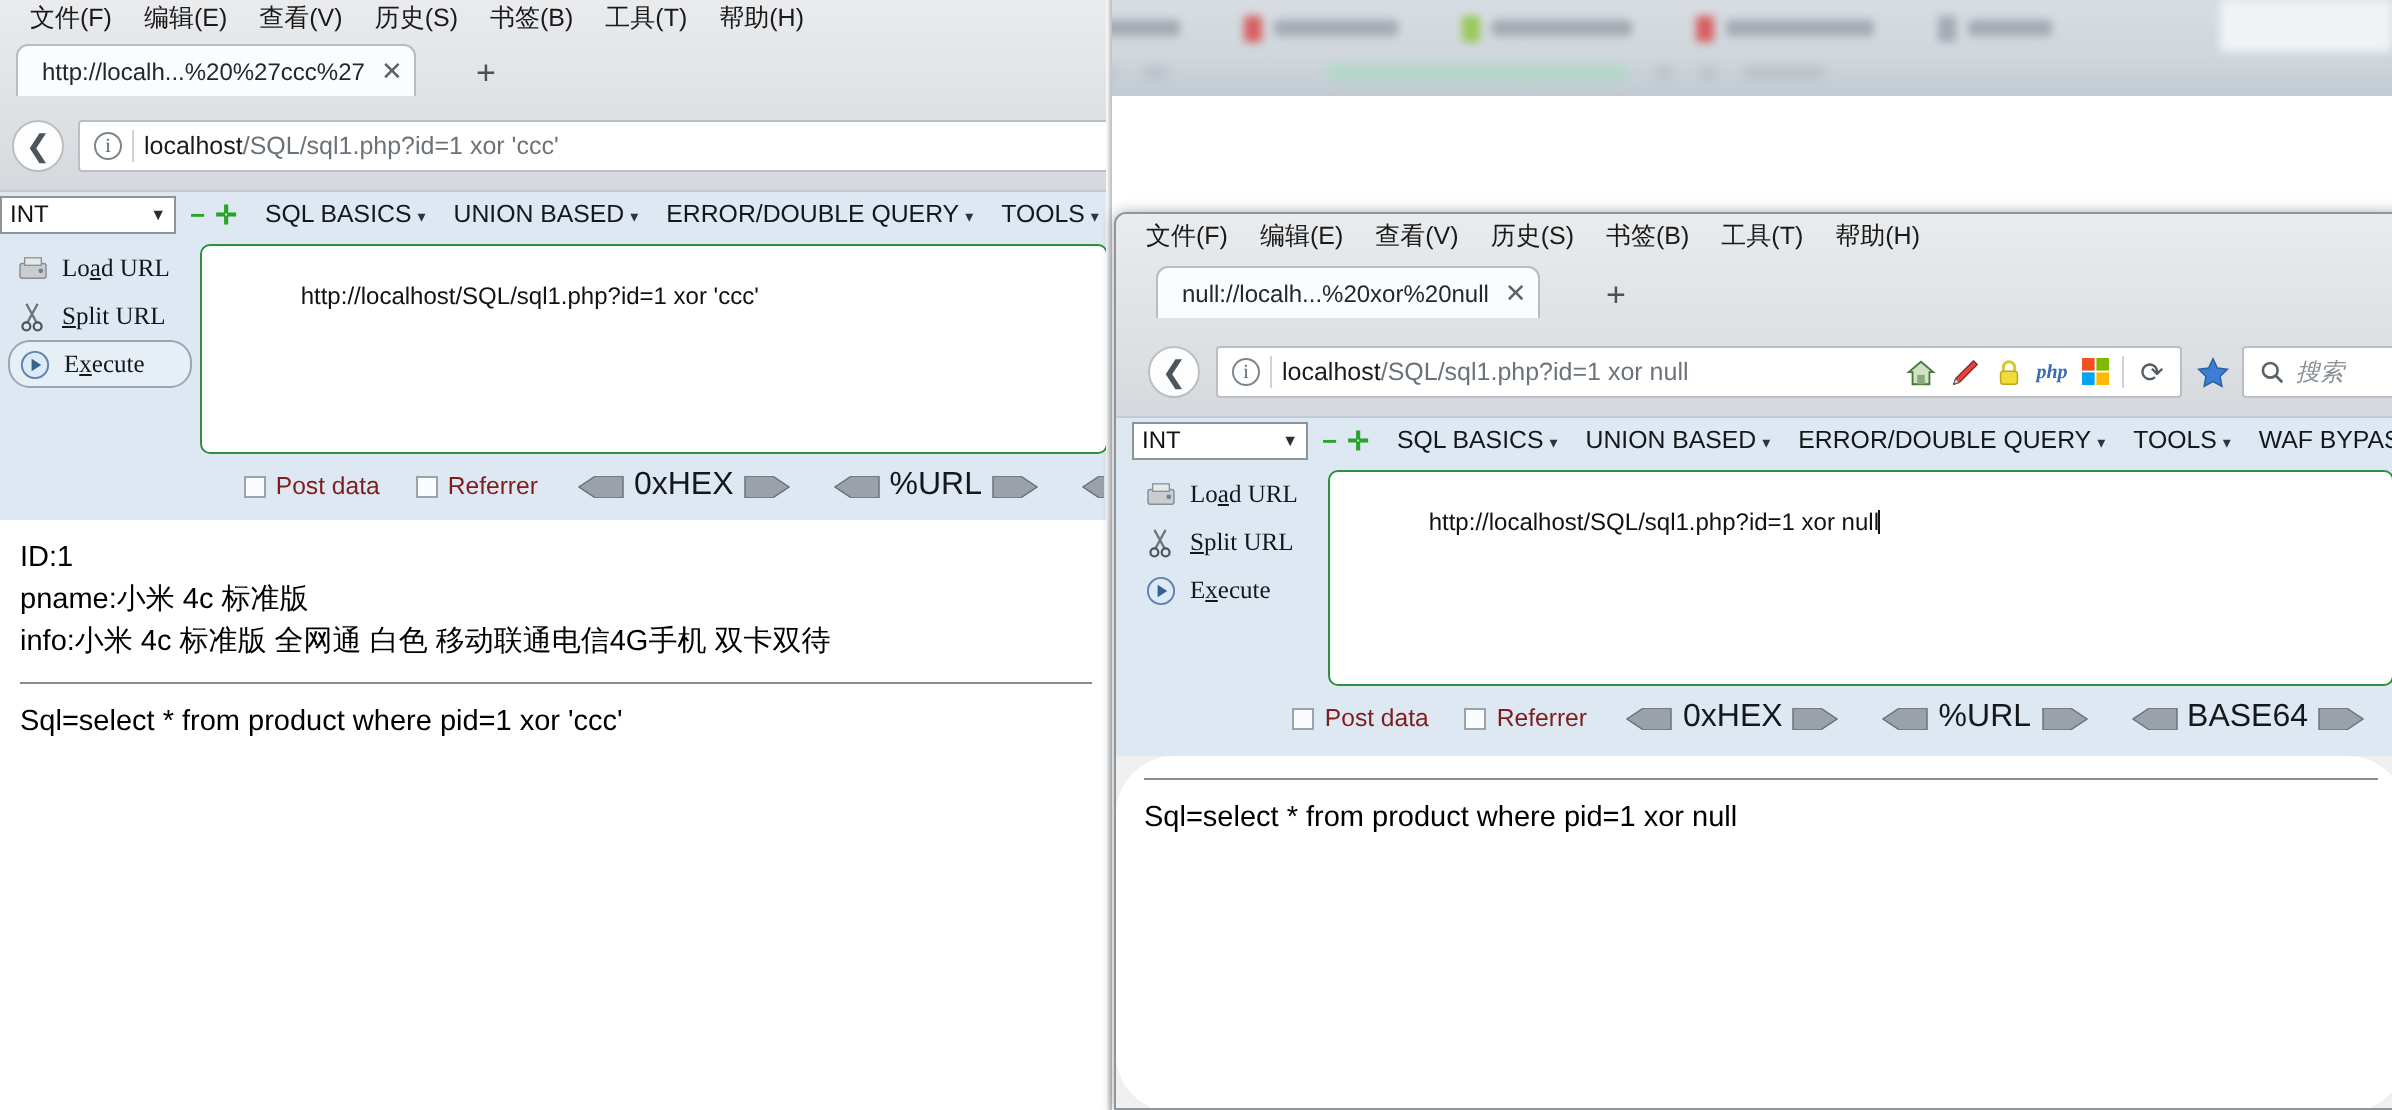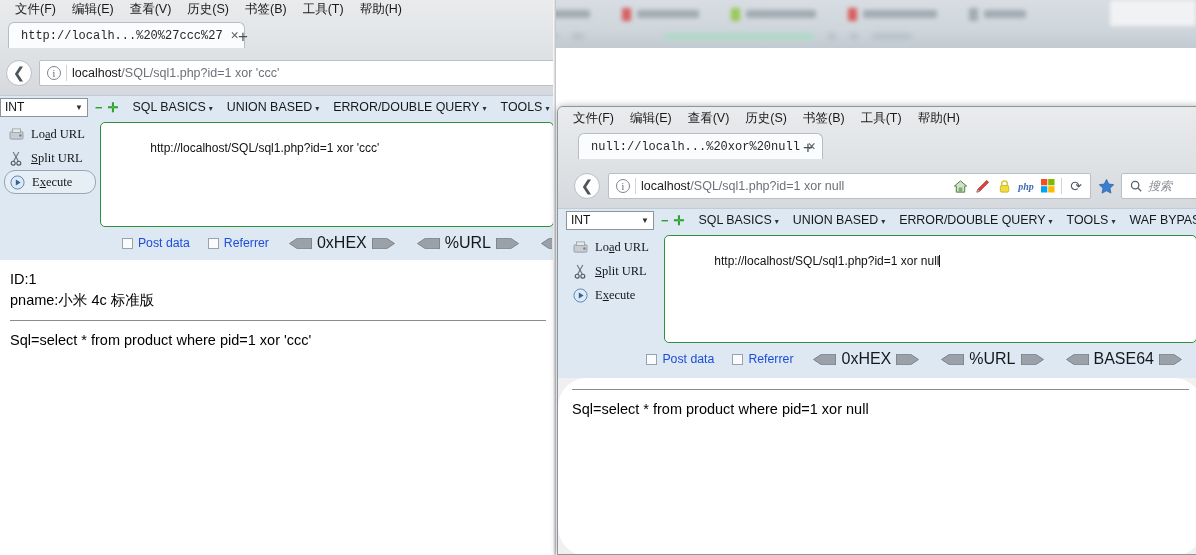--- a/index.html
+++ b/index.html
@@ -31,21 +31,21 @@
   .fxwin { position: absolute; background:#f0f0f0; }
 
   .menubar { height:18px; display:flex; align-items:center; padding-left:7px; font-size:12.5px; color:#1a1a1a; }
   .menubar .mi { padding:0 8px; white-space:nowrap; }
 
   .tabstrip { height:28px; position:relative; }
   .tab {
     position:absolute; left:8px; bottom:0; height:26px;
     background:#fbfcfd; border:1px solid #b6bcc2; border-bottom:none;
     border-radius:6px 6px 0 0; display:flex; align-items:center;
-    padding:0 6px 0 12px; font-size:12px; color:#23272b; white-space:nowrap;font-family:Liberation Mono, monospace;
+    padding:0 6px 0 12px; font-size:12px; color:#23272b; white-space:nowrap;
   }
   .tab .tclose { margin-left:8px; color:#5b6369; font-size:13px; line-height:1; }
   .newtab { position:absolute; bottom:3px; font-size:17px; color:#4a5156; line-height:1; }
 
   .navbar { height:34px; display:flex; align-items:center; gap:0px; padding:0 6px; }
   .backbtn {
     width:26px; height:26px; border-radius:50%; border:1px solid #b9bfc4;
     background:#fdfdfd; display:flex; align-items:center; justify-content:center;
     color:#4c555c; font-size:15px; flex:none;
   }
@@ -92,21 +92,21 @@
   .hb-act u { text-decoration:underline; }
   .hb-ico { width:16px; height:16px; flex:none; display:flex; align-items:center; justify-content:center;}
   .hb-textarea {
     flex:1; min-width:0; background:#fff; border:1px solid #2f8f3e; border-radius:5px;
     font-size:12px; color:#111; padding:4px 16px; overflow:hidden; white-space:pre;
     font-family:"Liberation Sans",sans-serif;
   }
   .caret { display:inline-block; width:1px; height:12px; background:#111; vertical-align:-2px; }
 
   .hb-bottom { height:22px; display:flex; align-items:center; justify-content:flex-end; gap:0px; padding-right:4px;}
-  .cbwrap { display:flex; align-items:center; gap:5px; font-size:12.3px; color:#1d4ed8; padding:0 9px;}
+  .cbwrap { display:flex; align-items:center; gap:5px; font-size:12.3px; color:#7f1d1d; padding:0 9px;}
   .cbox { width:11px; height:11px; border:1px solid #9aa3ab; background:#fafbfc; flex:none;}
   .encgrp { display:flex; align-items:center; gap:5px; padding:0 11px; font-size:16px; color:#15181b;justify-content:space-between;}
   .arrL, .arrR { width:23px; height:11px; flex:none; }
 
   
   .pagecontent { background:#fff; font-family:"Liberation Sans", sans-serif;border-radius:29px; }
   .pageline { font-size:14.5px; color:#000; line-height:21px; white-space:nowrap;}
   .pagerule { border:0; border-top:1px solid #8c8c8c; margin:9px 0 9px 0; }
 
   
@@ -299,20 +299,21 @@
           <svg class="arrL" viewBox="0 0 24 12">
               <path d="M9 0 24 0 24 12 9 12 0 6z" fill="#9ba1a8" stroke="#6b7178" stroke-width=".8"></path>
             </svg>
         </span>
       </div>
     </div>
 
     <div class="pagecontent" style="position:absolute;left:0;top:260px;width:556px;height:295px;padding:9px 10px 0 10px;">
       <div class="pageline">ID:1</div>
       <div class="pageline">pname:小米 4c 标准版</div>
+      <div class="pageline">info:小米 4c 标准版 全网通 白色 移动联通电信4G手机 双卡双待</div>
       <hr class="pagerule">
       <div class="pageline">Sql=select * from product where pid=1 xor 'ccc'</div>
     </div>
 
     <div style="position:absolute;left:553px;top:0;width:3px;height:555px;background:linear-gradient(to right,#ffffff,#b9bdc1);"></div>
   </div>
 
   <div class="fxwin winframe-outer" style="left:557px; top:106px; width:645px; height:449px; overflow:hidden;">
 
     <div class="chrome-grad" style="position:absolute;left:0;top:0;width:645px;height:101px;overflow:hidden;border-radius:5px 5px 0 0;">

